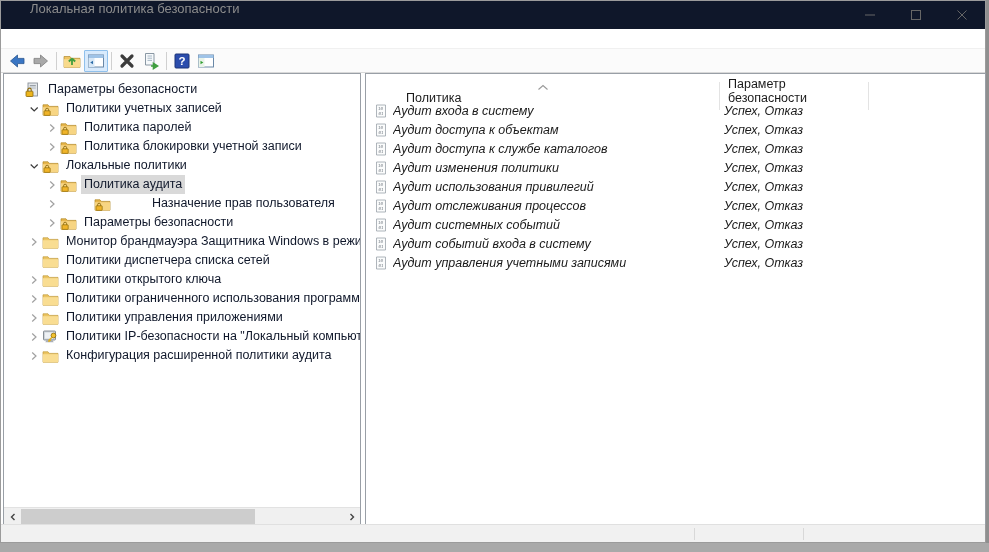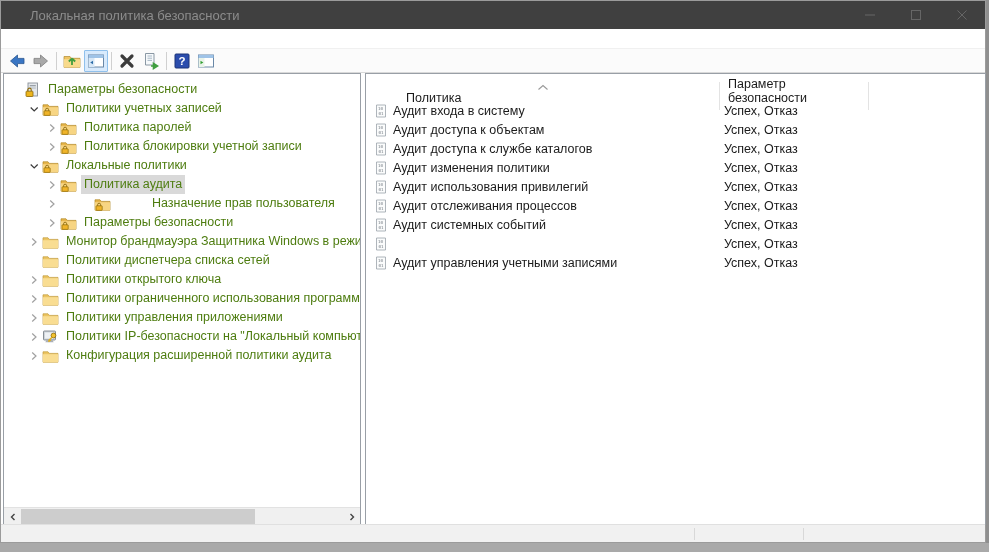--- a/index.html
+++ b/index.html
@@ -6,21 +6,21 @@
   html,body { width: 989px; height: 552px; overflow: hidden;
     font-family: "Liberation Sans", sans-serif; background: #ffffff; }
   #screen { position: relative; width: 989px; height: 552px; background: #ffffff; }
 
   
   #window { position: absolute; left: 0; top: 0; width: 986px; height: 543px;
     background: #ffffff; border: 1px solid #9b9b9b; }
 
   
   .titlebar { position: absolute; left: 0; top: 0; width: 100%; height: 28px;
-    background: #404040; display: flex; align-items: center; }
+    background: #0f172a; display: flex; align-items: flex-start; }
   .titlebar .appicon { margin: 0 6px 0 7px; width: 16px; height: 16px; flex: 0 0 auto; }
   .titlebar .title { font-size: 13px; color: #8c8c8c; white-space: nowrap; }
   .winbtns { position: absolute; right: 0; top: 0; height: 28px; display: flex; }
   .winbtn { width: 46px; height: 28px; display: flex; align-items: center;
     justify-content: center; }
 
   
   .menubar { position: absolute; left: 0; top: 28px; width: 100%; height: 20px;
     background: #ffffff; display: flex; align-items: center; border-bottom: 1px solid #f0f0f0; }
   .menuitem { font-size: 12.5px; color: #1a1a1a; padding: 2px 9px; white-space: nowrap; margin-top: 36px; }
@@ -33,21 +33,21 @@
     justify-content: center; border: 1px solid transparent; border-radius: 1px; }
   .tbtn.active { background: #d8eafc; border-color: #8fc0ec; }
   .tsep { width: 1px; height: 18px; background: #d0d0d0; margin: 0 3px; }
   .ticon { display: flex; }
 
   
   .tree-pane { position: absolute; left: 2px; top: 72px; width: 358px; height: 452px;
     background: #ffffff; border: 1px solid #999fa6; overflow: hidden; }
   .tree-rows { position: absolute; left: 0; top: 6px; right: 0; }
   .trow { height: 19px; line-height: 19px; display: flex; align-items: center;
-    white-space: nowrap; font-size: 12.5px; color: #4d7c0f; }
+    white-space: nowrap; font-size: 12.5px; color: #0f172a; }
   .chev { width: 16px; height: 16px; flex: 0 0 16px; display: flex;
     align-items: center; justify-content: center; }
   .nodeicon { width: 17px; height: 16px; flex: 0 0 17px; display: flex;
     align-items: center; margin-right: 4px; }
   .tlabel { padding: 0 3px; }
   .tlabel.sel { background: #d9d9d9; }
 
   
   .hscroll { position: absolute; left: 0; bottom: 0; width: 100%; height: 17px;
     background: #f0f0f0; border-top: 1px solid #e2e2e2; }
@@ -62,21 +62,21 @@
   .list-header { position: absolute; left: 0; top: 0; width: 100%; height: 28px;
     background: #ffffff; }
   .hcell { position: absolute; top: 8px; height: 28px; font-size: 12.5px; color: #1a1a1a;
     display: flex; align-items: flex-end; padding: 0 0 5px 8px; }
   .hcell.c0 { left: 0; width: 353px; margin-left: 32px; }
   .hcell.c1 { left: 353px; width: 150px; border-left: 1px solid #e3e3e3;
     border-right: 1px solid #e3e3e3; }
   .sortcaret { position: absolute; left: 171px; top: 3px; }
   .list-rows { position: absolute; left: 0; top: 28px; width: 100%; }
   .lrow { position: relative; height: 19px; line-height: 19px; font-size: 12.5px;
-    color: #1a1a1a; white-space: nowrap; }
+    color: #1a1a1a; white-space: nowrap; font-style: italic; }
   .lrow .licon { position: absolute; left: 8px; top: 2px; width: 14px; height: 14px; }
   .lrow .lname { position: absolute; left: 27px; top: 0; width: 320px; overflow: hidden; }
   .lrow .lvalue { position: absolute; left: 358px; top: 0; width: 160px; overflow: hidden; }
 
   
   .statusbar { position: absolute; left: 0; bottom: 0; width: 100%; height: 18px;
     background: #f1f1f1; border-top: 1px solid #e0e0e0; }
   .sb-sep { position: absolute; top: 3px; height: 12px; width: 1px; background: #d8d8d8; }
 
   
@@ -506,20 +506,21 @@
               </svg></span>
             <span class="lname">Аудит системных событий</span>
             <span class="lvalue">Успех, Отказ</span>
           </div>
           <div class="lrow">
             <span class="licon"><svg width="14" height="14" viewBox="0 0 14 14">
                 <path d="M2.5 1 h9 v12 h-9 z" fill="#fbfcfc" stroke="#9ba2a9" stroke-width="0.8"></path>
                 <text x="4" y="6" font-size="4.2" fill="#7a828a" font-family="DejaVu Sans Mono, monospace">10</text>
                 <text x="4.6" y="10.6" font-size="4.2" fill="#7a828a" font-family="DejaVu Sans Mono, monospace">01</text>
               </svg></span>
+            <span class="lname">Аудит событий входа в систему</span>
             <span class="lvalue">Успех, Отказ</span>
           </div>
           <div class="lrow">
             <span class="licon"><svg width="14" height="14" viewBox="0 0 14 14">
                 <path d="M2.5 1 h9 v12 h-9 z" fill="#fbfcfc" stroke="#9ba2a9" stroke-width="0.8"></path>
                 <text x="4" y="6" font-size="4.2" fill="#7a828a" font-family="DejaVu Sans Mono, monospace">10</text>
                 <text x="4.6" y="10.6" font-size="4.2" fill="#7a828a" font-family="DejaVu Sans Mono, monospace">01</text>
               </svg></span>
             <span class="lname">Аудит управления учетными записями</span>
             <span class="lvalue">Успех, Отказ</span>

